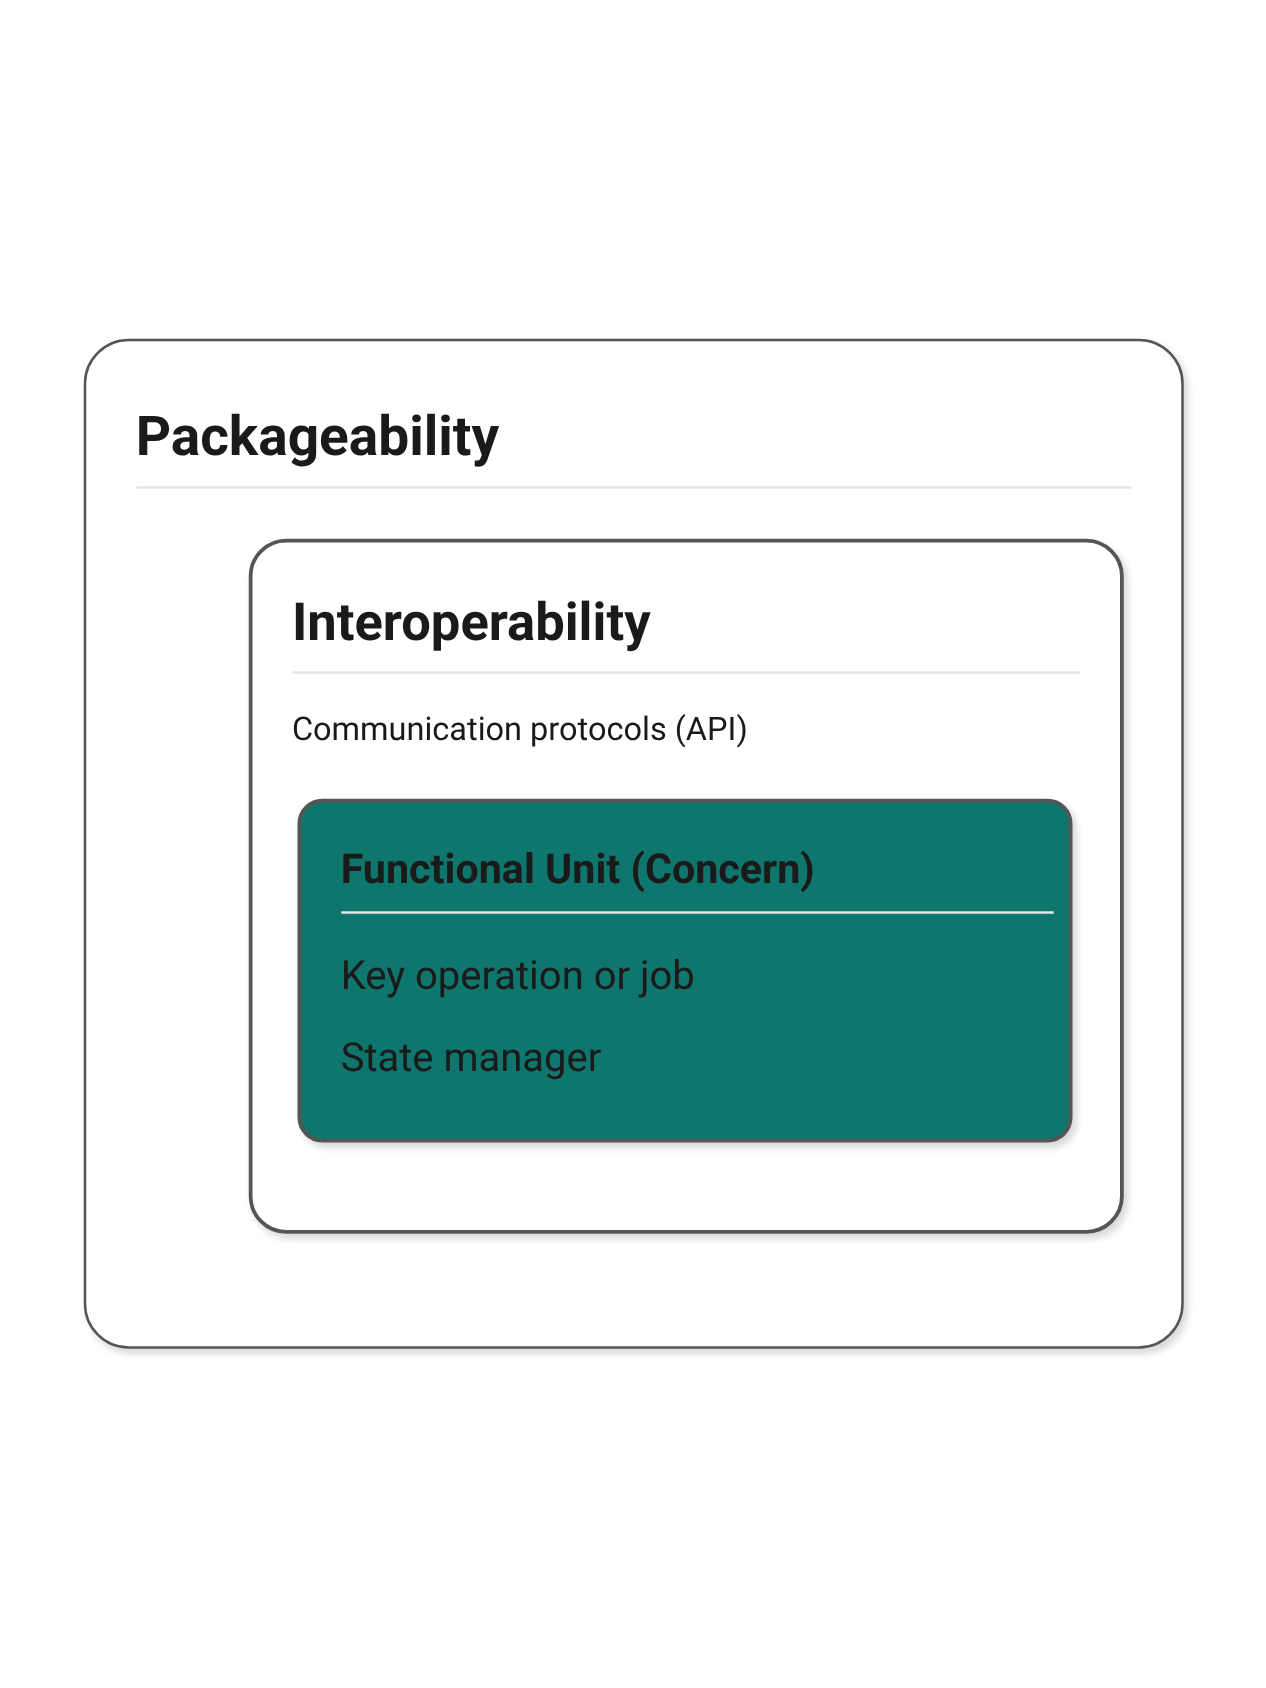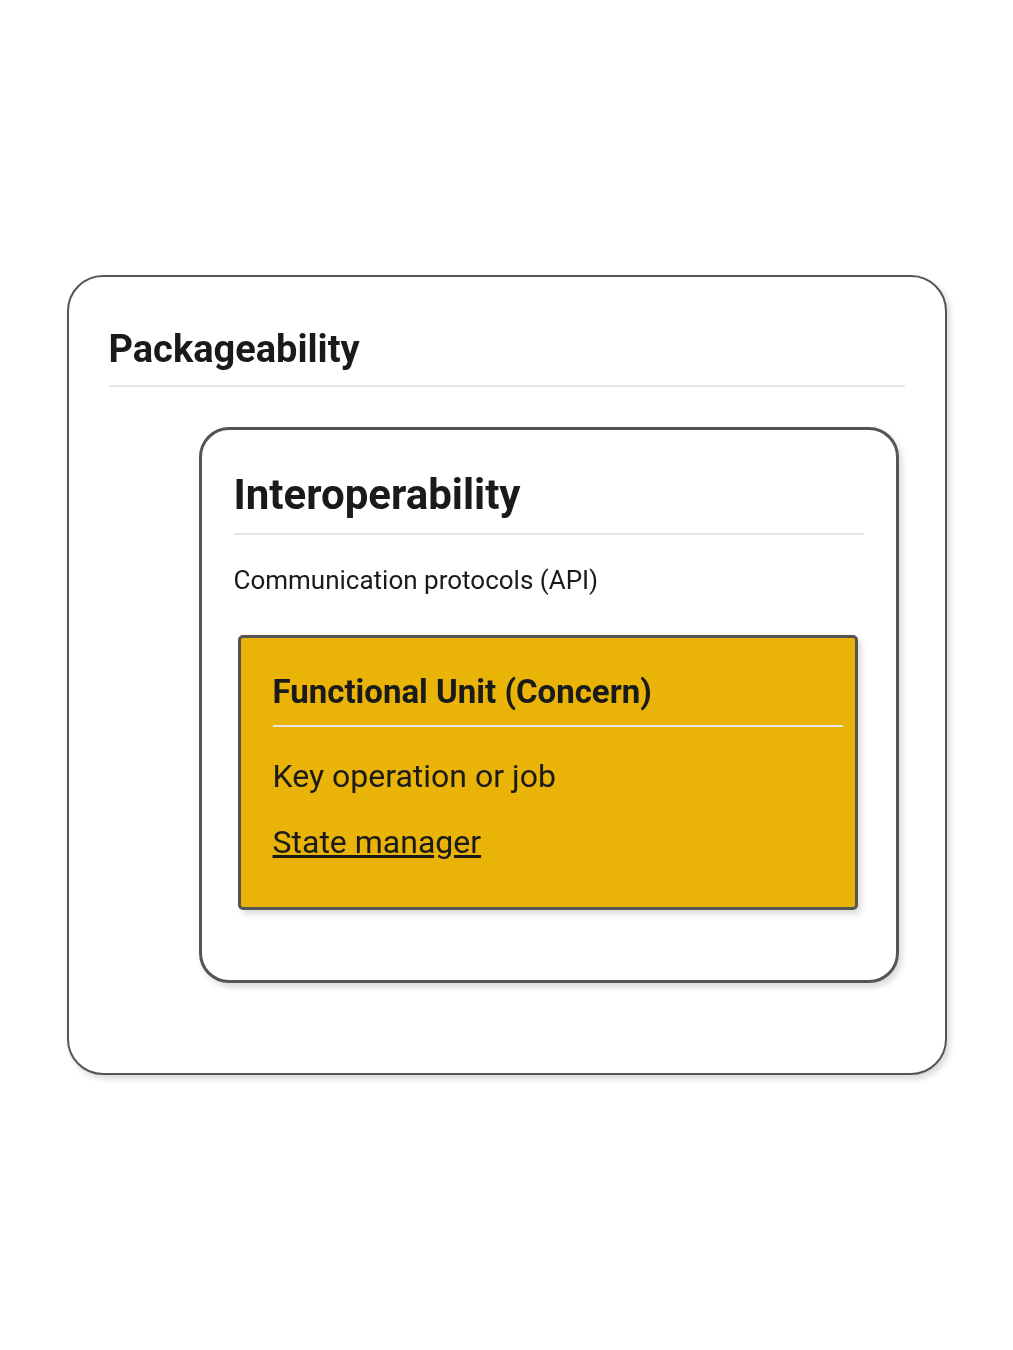--- a/index.html
+++ b/index.html
@@ -20,21 +20,21 @@
     .outer-box {
       width: 880px;
       border: 2px solid #555555;
       border-radius: 36px;
       box-shadow: 3px 4px 6px rgba(0,0,0,0.15);
       padding: 50px 40px 90px 40px;
       background: #ffffff;
     }
     .box-title {
       font-weight: 700;
-      font-size: 38px;
+      font-size: 44px;
       padding-bottom: 14px;
     }
     .divider {
       border: none;
       border-top: 2px solid #e5e5e5;
       margin-bottom: 30px;
     }
     .item {
       font-size: 27px;
       margin-bottom: 28px;
@@ -54,34 +54,33 @@
       font-size: 42px;
     }
     .middle-box .item {
       font-size: 26px;
     }
     .inner-box {
       margin-top: 40px;
       margin-left: 4px;
       width: 620px;
       border: 3px solid #555555;
-      border-radius: 5px;
+      border-radius: 20px;
       box-shadow: 3px 4px 6px rgba(0,0,0,0.15);
       padding: 34px 12px 40px 32px;
-      background: #eab308;
+      background: #0f766e;
     }
     .inner-box .box-title {
       font-size: 33px;
     }
     .inner-box .item {
       font-size: 32px;
     }
     .inner-box .item:last-child {
       margin-bottom: 6px;
-      text-decoration: underline;
     }
   </style>
 </head>
 <body>
 
 <div class="outer-box">
   <div class="box-title">Packageability</div>
   <hr class="divider">
 
   <div class="middle-box">

